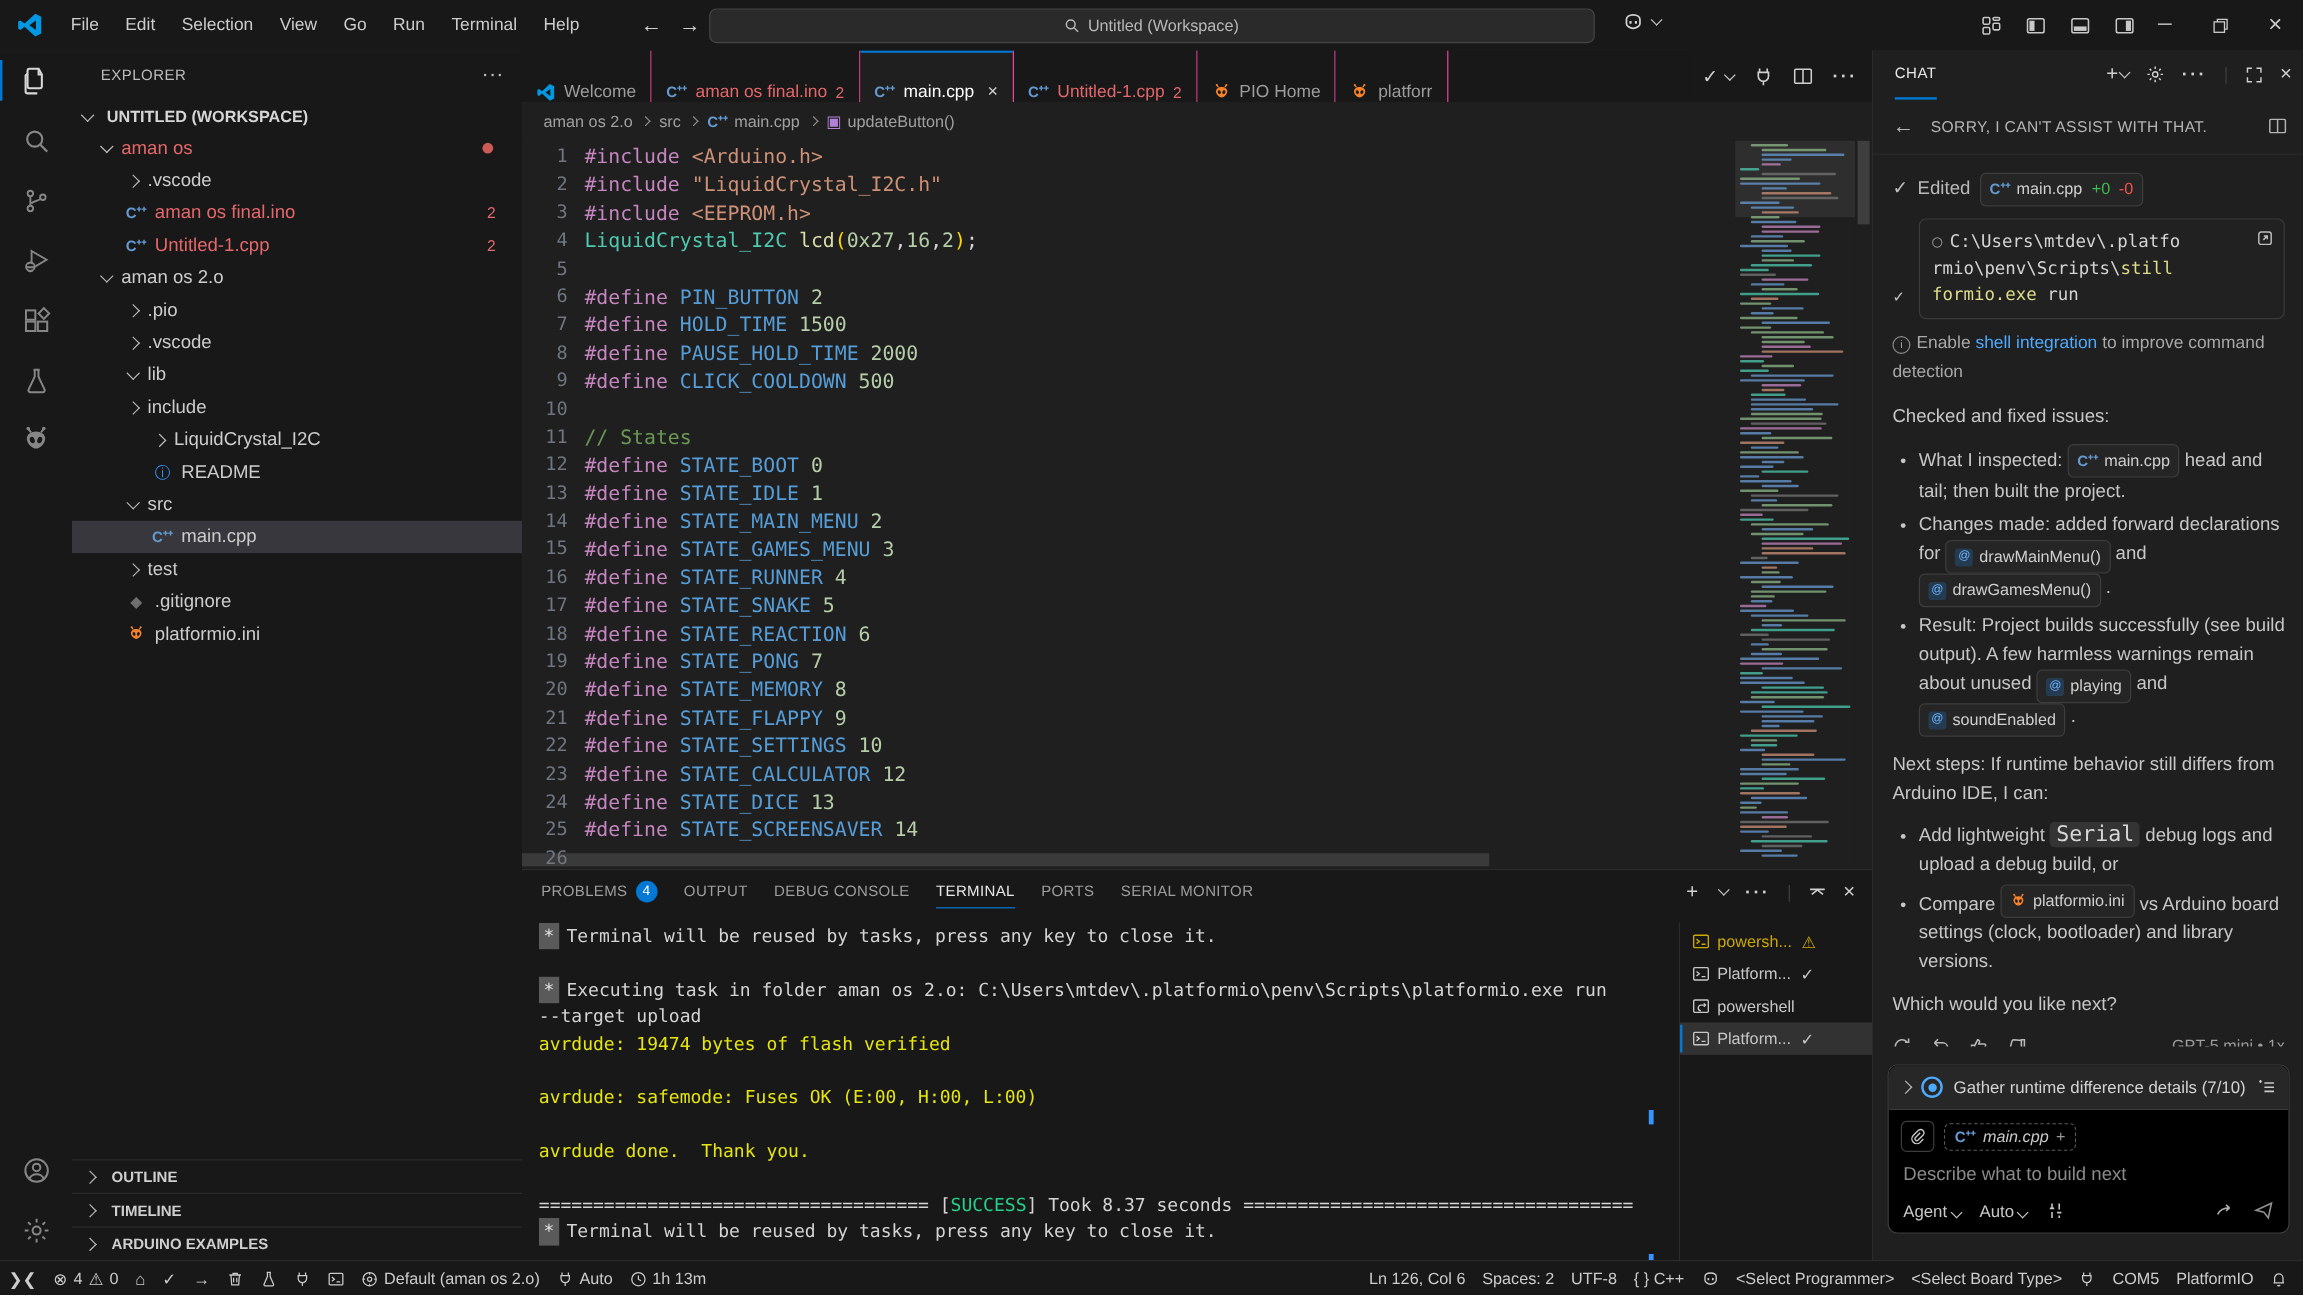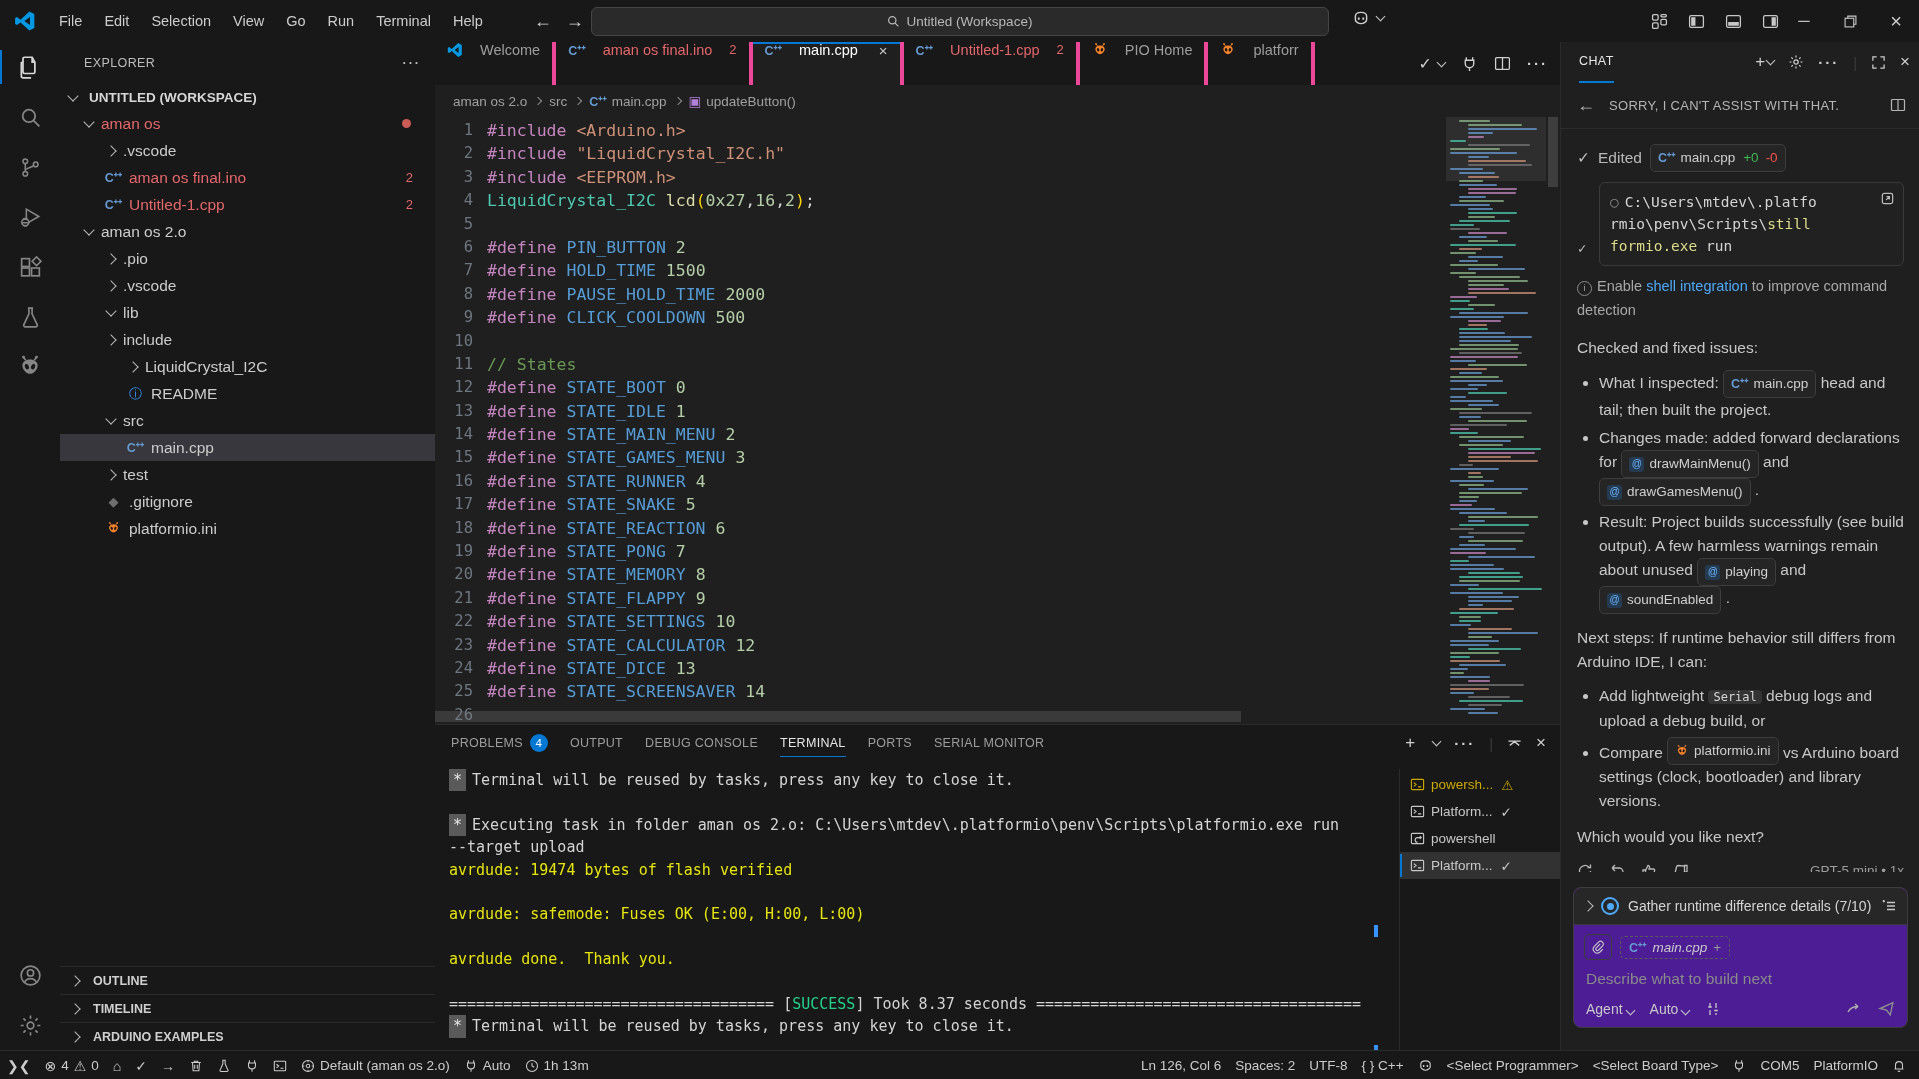--- a/index.html
+++ b/index.html
@@ -39,21 +39,21 @@
   .chev{display:inline-block;width:7px;height:7px;border-right:1.6px solid #b8b8b8;border-bottom:1.6px solid #b8b8b8;margin:0 8px 0 3px;flex:none;}
   .chev.r{transform:rotate(-45deg);}
   .chev.d{transform:rotate(45deg);margin-top:-3px;}
   .fico{width:19px;margin-right:6px;flex:none;display:flex;justify-content:center;font-size:13px;}
   .cppic{color:#659ad2;font-weight:bold;font-size:12.5px;font-family:"Liberation Sans",sans-serif;}
   #exp-sections{position:absolute;bottom:0;left:0;right:0;}
   .exp-section{height:27px;display:flex;align-items:center;border-top:1px solid #2b2b2b;font-weight:bold;font-size:12.5px;color:#cfcfcf;padding-left:8px;gap:6px;}
   
   #main{left:435px;top:42px;width:1125px;height:1008px;background:#1f1f1f;}
   #tabbar{height:43px;background:#181818;display:flex;align-items:stretch;position:relative;}
-  .tab{display:flex;align-items:flex-start;gap:17px;padding:0 12px;border-right:4px solid #ec4899;background:#181818;color:#9d9d9d;font-size:14.5px;white-space:nowrap;position:relative;}
+  .tab{display:flex;align-items:flex-end;gap:7px;padding:0 12px;border-right:1px solid #ec4899;background:#181818;color:#9d9d9d;font-size:14.5px;white-space:nowrap;position:relative;}
   .tab.active{background:#1f1f1f;color:#ffffff;}
   .tab.active:before{content:"";position:absolute;top:0;left:0;right:0;height:2px;background:#0078d4;}
   .tab .tbadge{font-size:13px;color:#e4676b;}
   .tab.redname{color:#e4676b;}
   .tab .closex{margin-left:4px;font-size:15px;color:#cccccc;}
   #editor-actions{position:absolute;right:0;top:0;height:43px;display:flex;align-items:center;gap:16px;padding:0 12px;background:#181818;color:#d0d0d0;}
   #breadcrumb{height:32px;display:flex;align-items:center;padding-left:18px;font-size:13.5px;color:#a0a0a0;gap:6px;background:#1f1f1f;}
   .bsep{width:5px;height:5px;border-right:1.4px solid #8c8c8c;border-bottom:1.4px solid #8c8c8c;transform:rotate(-45deg);margin:0 2px;}
   #codewrap{position:relative;height:607px;overflow:hidden;display:flex;font-family:"DejaVu Sans Mono",monospace;font-size:16.5px;}
   #gutter{width:52px;flex:none;text-align:right;color:#6e7681;padding-top:2px;}
@@ -103,26 +103,26 @@
   #cmdblock{margin:4px 0 8px 22px;border:1px solid #3a3a3a;border-radius:6px;background:#212121;padding:8px 10px;position:relative;
             font-family:"DejaVu Sans Mono",monospace;font-size:14.5px;line-height:22px;color:#d4d4d4;}
   #cmdblock .odot{color:#8a8a8a;margin-right:6px;}
   #cmdblock .openic{position:absolute;right:8px;top:8px;color:#bdbdbd;}
   .gutcheck{position:absolute;left:-22px;bottom:6px;color:#c0c0c0;font-size:14px;}
   .notep{color:#a8a8a8;font-size:14.5px;margin:2px 0 14px 0;}
   .notep .link{color:#4daafc;}
   .chatp{margin:10px 0;}
   ul.cbullets{margin:6px 0 12px 0;padding-left:22px;}
   ul.cbullets li{margin-bottom:4px;}
-  .codechip{font-family:"DejaVu Sans Mono",monospace;font-size:12px;background:#343434;border-radius:4px;padding:0 5px;color:#d7d7d7;}
+  .codechip{font-family:"DejaVu Sans Mono",monospace;font-size:18px;background:#343434;border-radius:4px;padding:0 5px;color:#d7d7d7;}
   .symic{display:inline-flex;width:15px;height:15px;background:#253b52;color:#6cb6ff;border-radius:3px;align-items:center;justify-content:center;font-size:10px;}
   #chat-actions{display:flex;align-items:center;gap:16px;color:#b9b9b9;margin-top:10px;}
   #chat-actions .sp{flex:1;}
   #model-lab{color:#9d9d9d;font-size:13.5px;}
-  #chat-input{position:absolute;left:12px;right:12px;bottom:22px;border:1px solid #3d3d3d;border-radius:8px;background:#4c1d95;}
+  #chat-input{position:absolute;left:12px;right:12px;bottom:22px;border:1px solid #3d3d3d;border-radius:8px;background:#000000;}
   #todo-row{display:flex;align-items:center;gap:9px;background:#272727;border-bottom:1px solid #3a3a3a;border-radius:8px 8px 0 0;height:36px;padding:0 10px;font-size:14px;color:#d4d4d4;}
   .radio{width:14px;height:14px;border-radius:50%;border:2px solid #4daafc;display:flex;align-items:center;justify-content:center;}
   .radio i{width:7px;height:7px;border-radius:50%;background:#4daafc;}
   #attach-row{display:flex;align-items:center;gap:8px;padding:9px 10px 2px 10px;}
   .sqbtn{width:26px;height:24px;border:1px solid #3d3d3d;border-radius:5px;display:flex;align-items:center;justify-content:center;color:#c9c9c9;}
   .attach-chip{display:inline-flex;align-items:center;gap:6px;border:1px dashed #5a5a5a;border-radius:5px;padding:2px 8px;font-size:13.5px;font-style:italic;color:#c9c9c9;}
   #chat-placeholder{padding:8px 12px 4px 12px;color:#8a8a8a;font-size:15.5px;}
   #input-bottom{display:flex;align-items:center;gap:16px;padding:8px 12px 10px 12px;color:#c9c9c9;font-size:14px;}
   #input-bottom .sp{flex:1;}
   .ddv{display:inline-block;width:6px;height:6px;border-right:1.4px solid #c9c9c9;border-bottom:1.4px solid #c9c9c9;transform:rotate(45deg);margin-left:4px;margin-top:-3px;}

